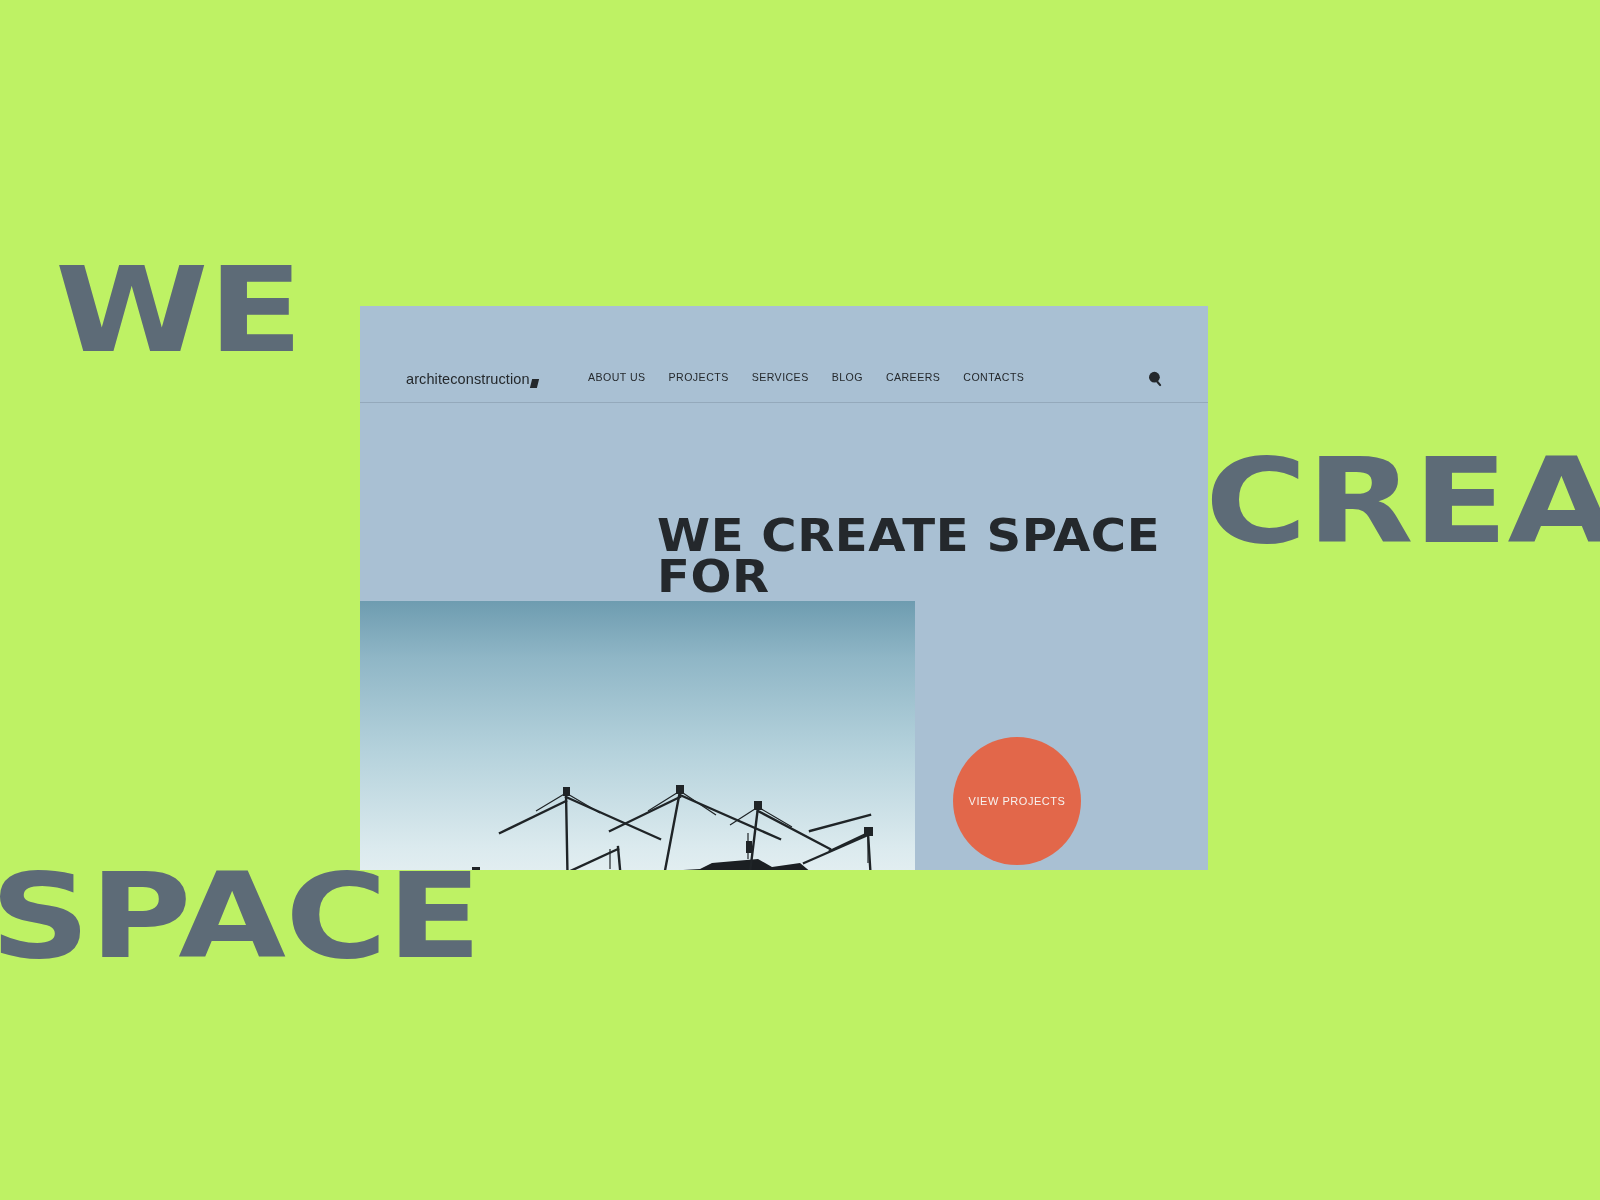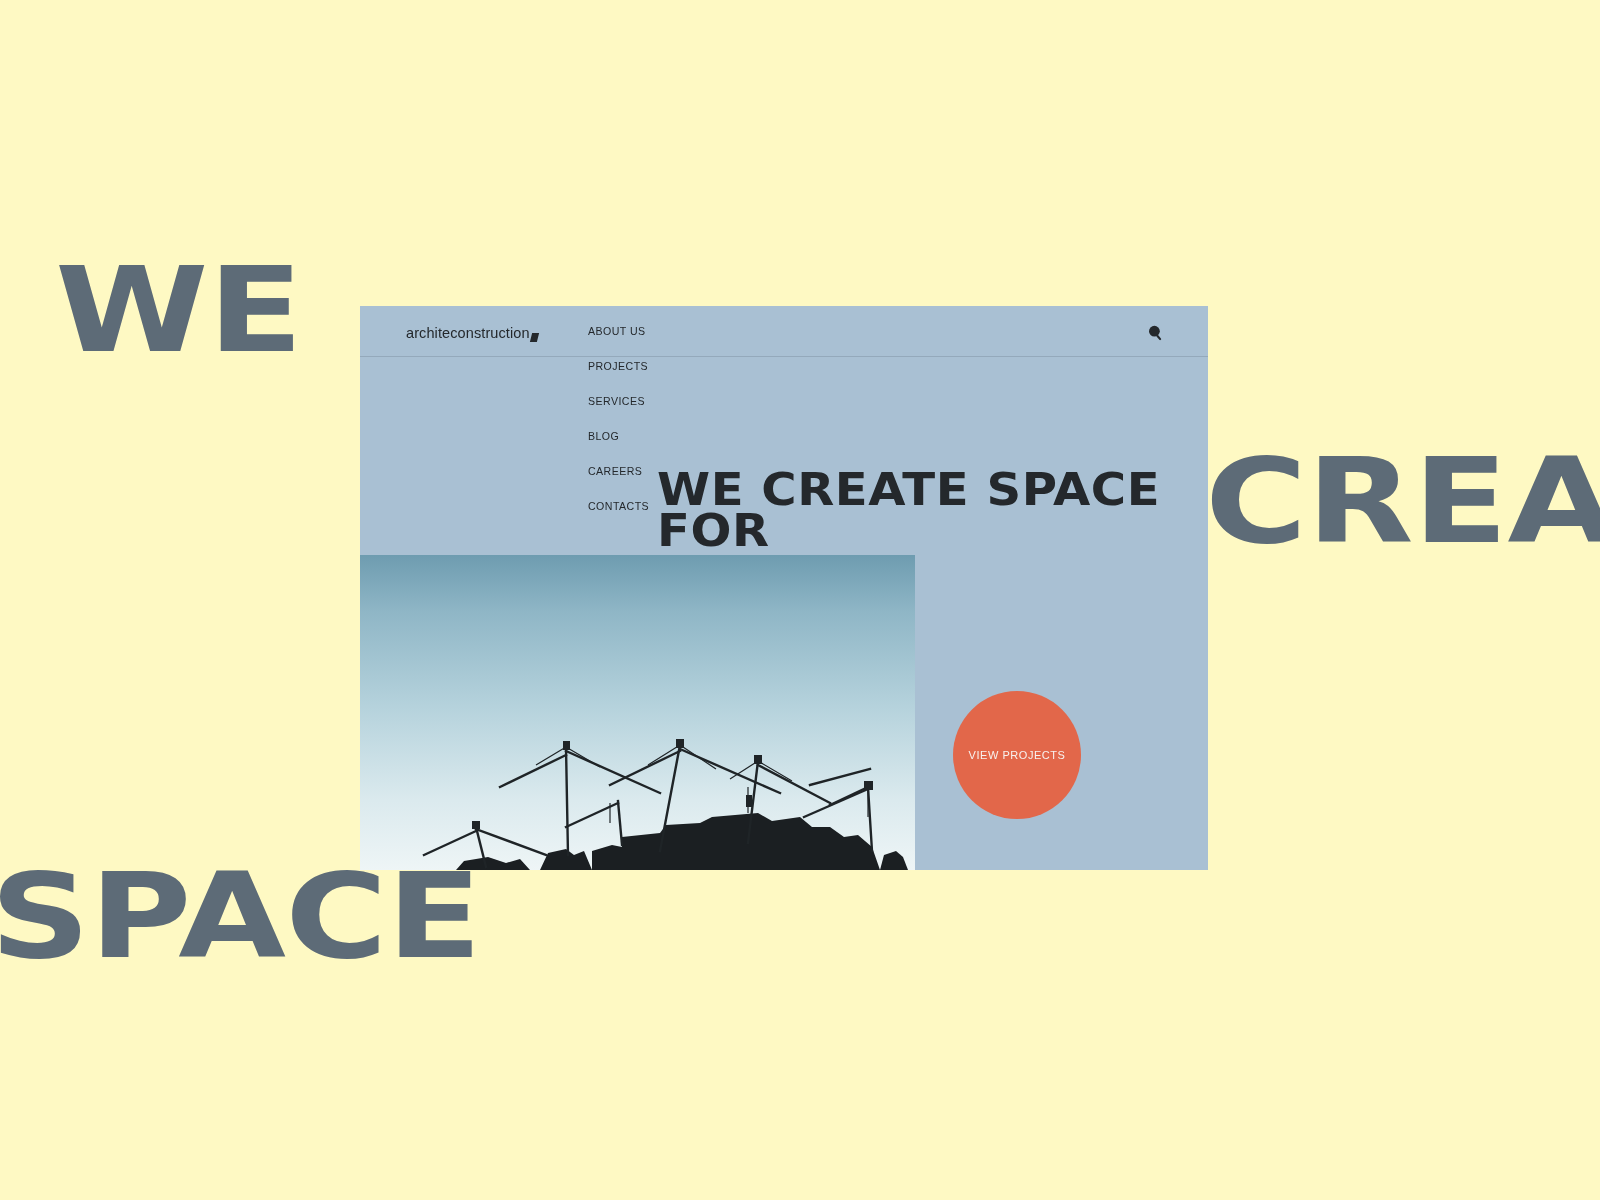--- a/index.html
+++ b/index.html
@@ -7,21 +7,21 @@
   html, body {
     width:1600px; height:1200px;
     overflow:hidden;
     background:#292d31;
     font-family:"Liberation Sans", sans-serif;
   }
 
   #stage {
     position:relative;
     width:1600px; height:1200px;
-    background:#fef9c3;
+    background:#bef264;
     overflow:hidden;
   }
 
   
   .bg-word {
     position:absolute;
     color:#5d6b77;
     font-family:"DejaVu Sans", sans-serif;
     font-weight:900;
     letter-spacing:-0.005em;
@@ -45,20 +45,21 @@
     z-index:5;
   }
 
   
   #site-header {
     position:relative;
     height:51px;
     border-bottom:1px solid #94a9bb;
     display:flex;
     align-items:center;
+    margin-top:46px;
   }
   #logo {
     position:absolute;
     left:46px; top:19px;
     font-size:14.5px;
     font-weight:400;
     color:#24282c;
     letter-spacing:0.1px;
   }
   #logo-accent {
@@ -67,21 +68,20 @@
     background:#24282c;
     margin-left:1px;
     transform:skewX(-14deg);
     vertical-align:-4px;
   }
   #main-nav {
     position:absolute;
     left:228px; top:19px;
     display:flex;
     gap:23px;
-    flex-direction:column;
   }
   #main-nav .nav-item {
     font-size:10.6px;
     letter-spacing:0.45px;
     color:#24282c;
     text-transform:uppercase;
     cursor:pointer;
     white-space:nowrap;
   }
   #search-btn {

